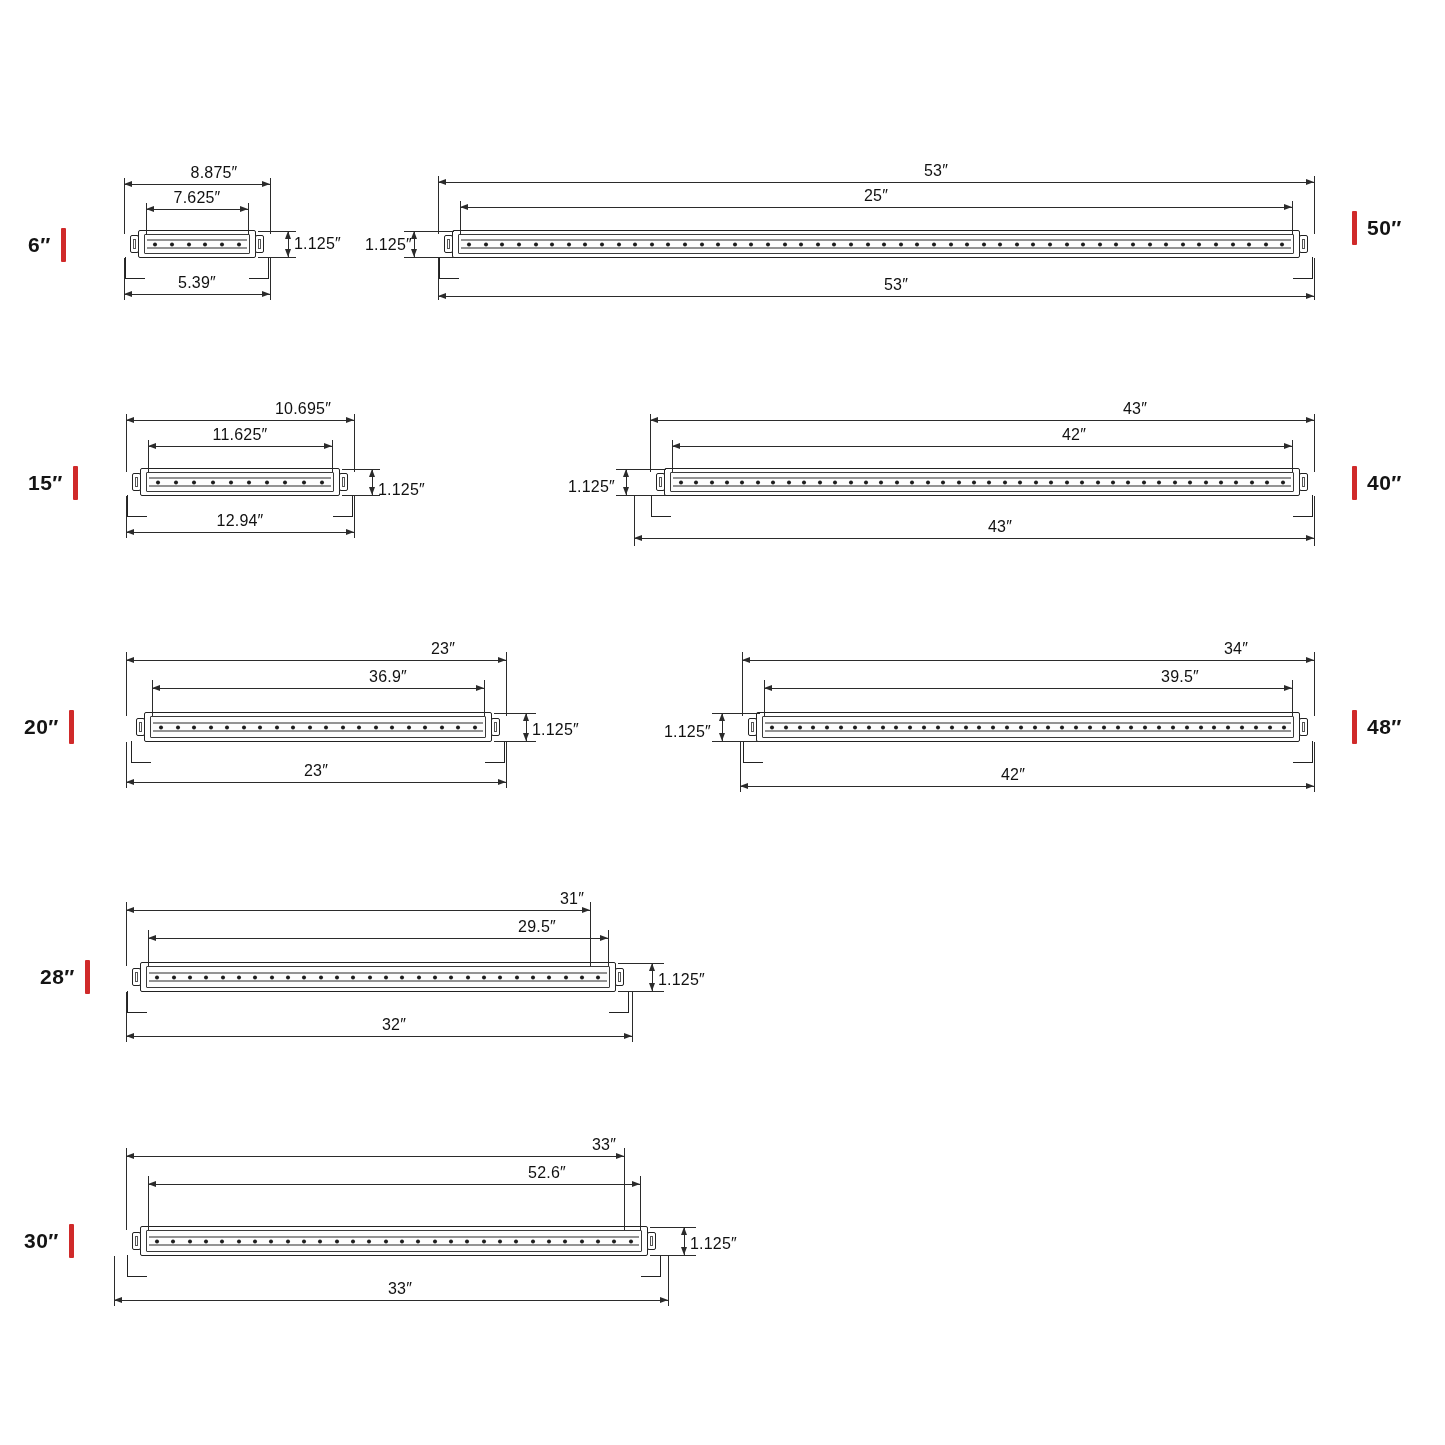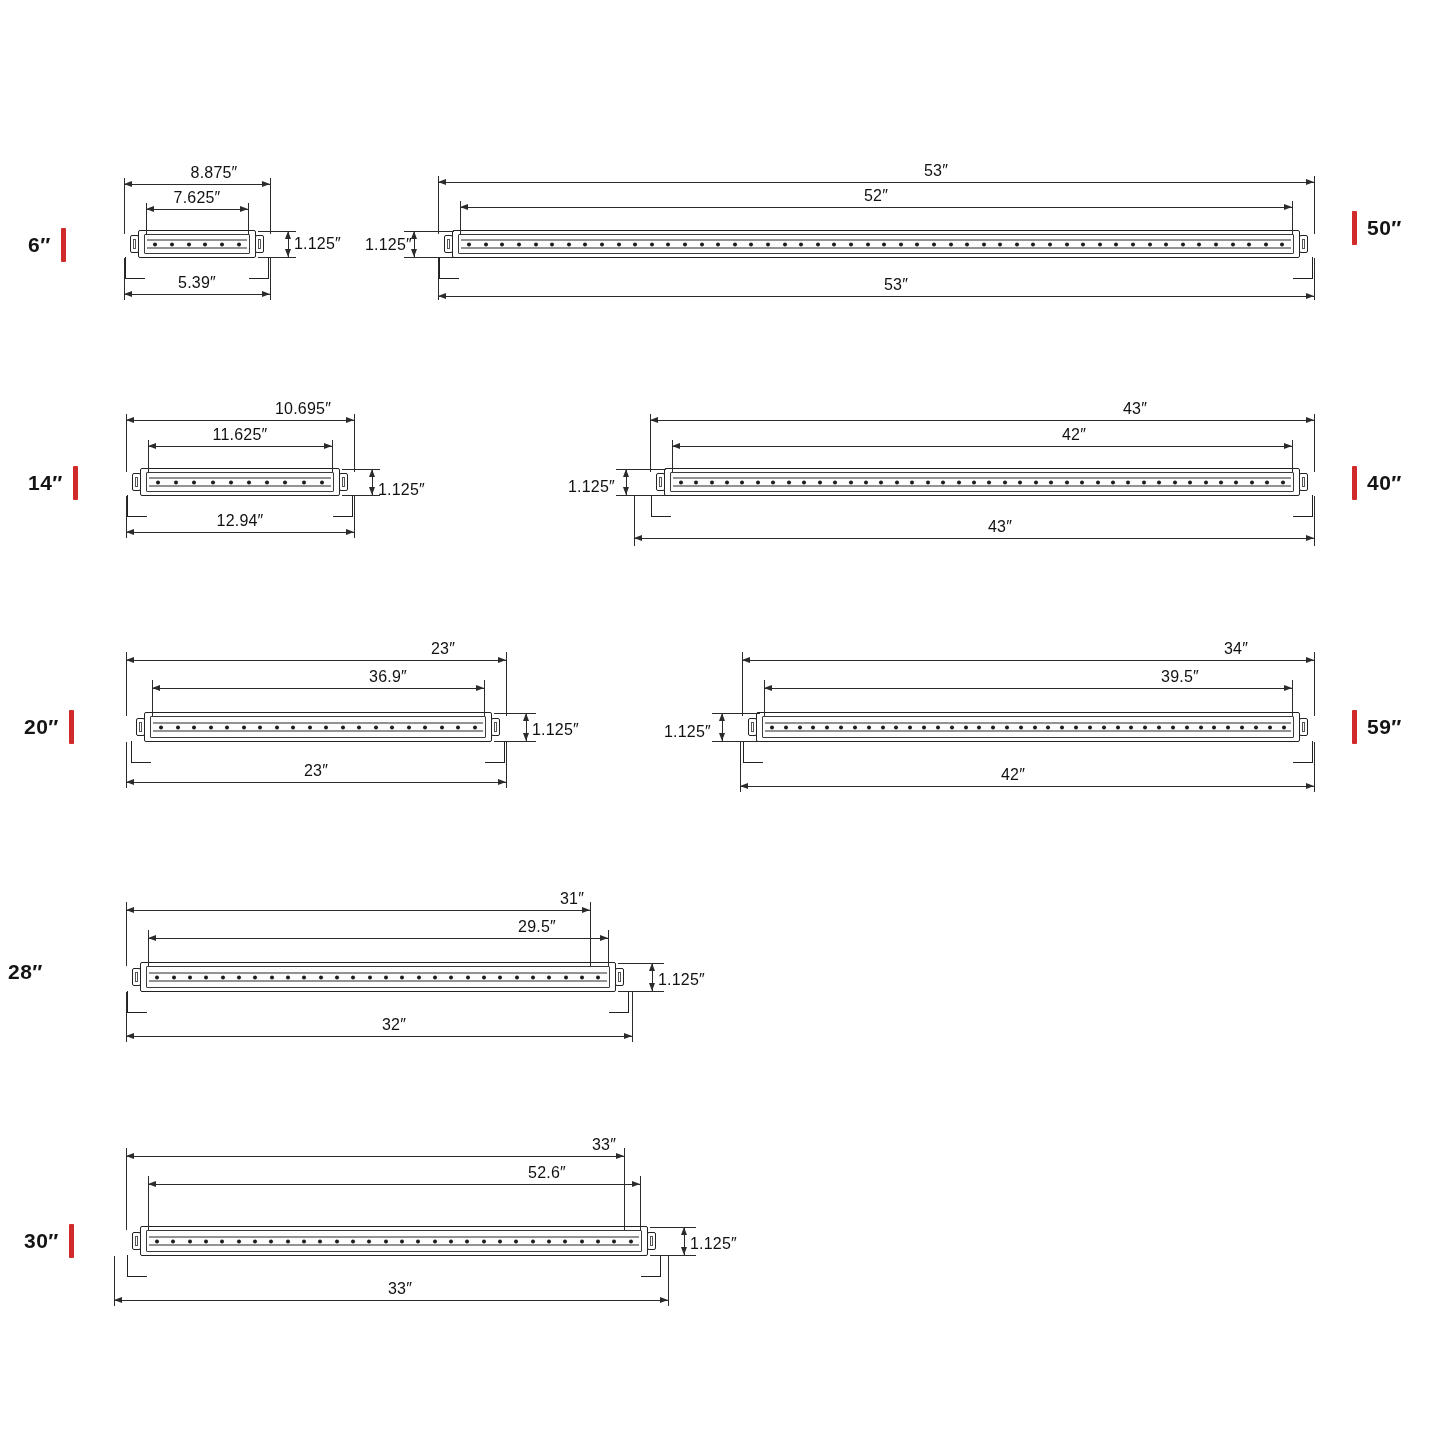--- a/index.html
+++ b/index.html
@@ -266,34 +266,34 @@
     </div>
   </div>
   <div class="ext" style="left:438px; top:176px; height:58px;"></div>
   <div class="ext" style="left:1314px; top:176px; height:58px;"></div>
   <div class="dim-h" style="left:438px; top:182px; width:876px;"></div>
   <div class="dim-text center" style="left:936px; top:162px;">53″</div>
 
   <div class="ext" style="left:460px; top:201px; height:34px;"></div>
   <div class="ext" style="left:1292px; top:201px; height:34px;"></div>
   <div class="dim-h" style="left:460px; top:207px; width:832px;"></div>
-  <div class="dim-text center" style="left:876px; top:187px;">52″</div>
+  <div class="dim-text center" style="left:876px; top:187px;">25″</div>
 
   <div class="ext" style="left:438px; top:258px; height:42px;"></div>
   <div class="ext" style="left:1314px; top:258px; height:42px;"></div>
   <div class="dim-h" style="left:438px; top:296px; width:876px;"></div>
   <div class="dim-text center" style="left:896px; top:276px;">53″</div>
 
   <div class="ext-h" style="left:404px; top:231px; width:50px;"></div>
   <div class="ext-h" style="left:404px; top:257px; width:50px;"></div>
   <div class="dim-v" style="left:414px; top:231px; height:26px;"></div>
   <div class="dim-text" style="left:365px; top:236px;">1.125″</div>
 
   <div class="size-label left" style="left:28px; top:466px; height:34px;">
-    <span class="txt">14″</span>
+    <span class="txt">15″</span>
     <span class="bar" style="height:34px;"></span>
   </div>
 
   <div class="unit" style="left:140px; top:468px; width:200px; height:28px;">
     <div class="bar-body" style="inset:0;">
       <div class="bar-inner"></div>
       <div class="lens">
         <span class="led"></span>
           <span class="led"></span>
           <span class="led"></span>
@@ -458,21 +458,21 @@
   <div class="dim-h" style="left:126px; top:782px; width:380px;"></div>
   <div class="dim-text center" style="left:316px; top:762px;">23″</div>
 
   <div class="ext-h" style="left:494px; top:713px; width:42px;"></div>
   <div class="ext-h" style="left:494px; top:741px; width:42px;"></div>
   <div class="dim-v" style="left:526px; top:713px; height:28px;"></div>
   <div class="dim-text vlabel" style="left:532px; top:730px;">1.125″</div>
 
   <div class="size-label right" style="left:1352px; top:710px; height:34px;">
     <span class="bar" style="height:34px;"></span>
-    <span class="txt">59″</span>
+    <span class="txt">48″</span>
   </div>
 
   <div class="unit" style="left:756px; top:712px; width:544px; height:30px;">
     <div class="bar-body" style="inset:0;">
       <div class="bar-inner"></div>
       <div class="lens">
         <span class="led"></span>
           <span class="led"></span>
           <span class="led"></span>
           <span class="led"></span>
@@ -530,21 +530,21 @@
   <div class="ext" style="left:740px; top:742px; height:50px;"></div>
   <div class="ext" style="left:1314px; top:742px; height:50px;"></div>
   <div class="dim-h" style="left:740px; top:786px; width:574px;"></div>
   <div class="dim-text center" style="left:1013px; top:766px;">42″</div>
 
   <div class="ext-h" style="left:712px; top:713px; width:48px;"></div>
   <div class="ext-h" style="left:712px; top:741px; width:48px;"></div>
   <div class="dim-v" style="left:722px; top:713px; height:28px;"></div>
   <div class="dim-text" style="left:664px; top:723px;">1.125″</div>
 
-  <div class="size-label left" style="left:8px; top:960px; height:34px;flex-direction:column;">
+  <div class="size-label left" style="left:40px; top:960px; height:34px;">
     <span class="txt">28″</span>
     <span class="bar" style="height:34px;"></span>
   </div>
 
   <div class="unit" style="left:140px; top:962px; width:476px; height:30px;">
     <div class="bar-body" style="inset:0;">
       <div class="bar-inner"></div>
       <div class="lens">
         <span class="led"></span>
           <span class="led"></span>

